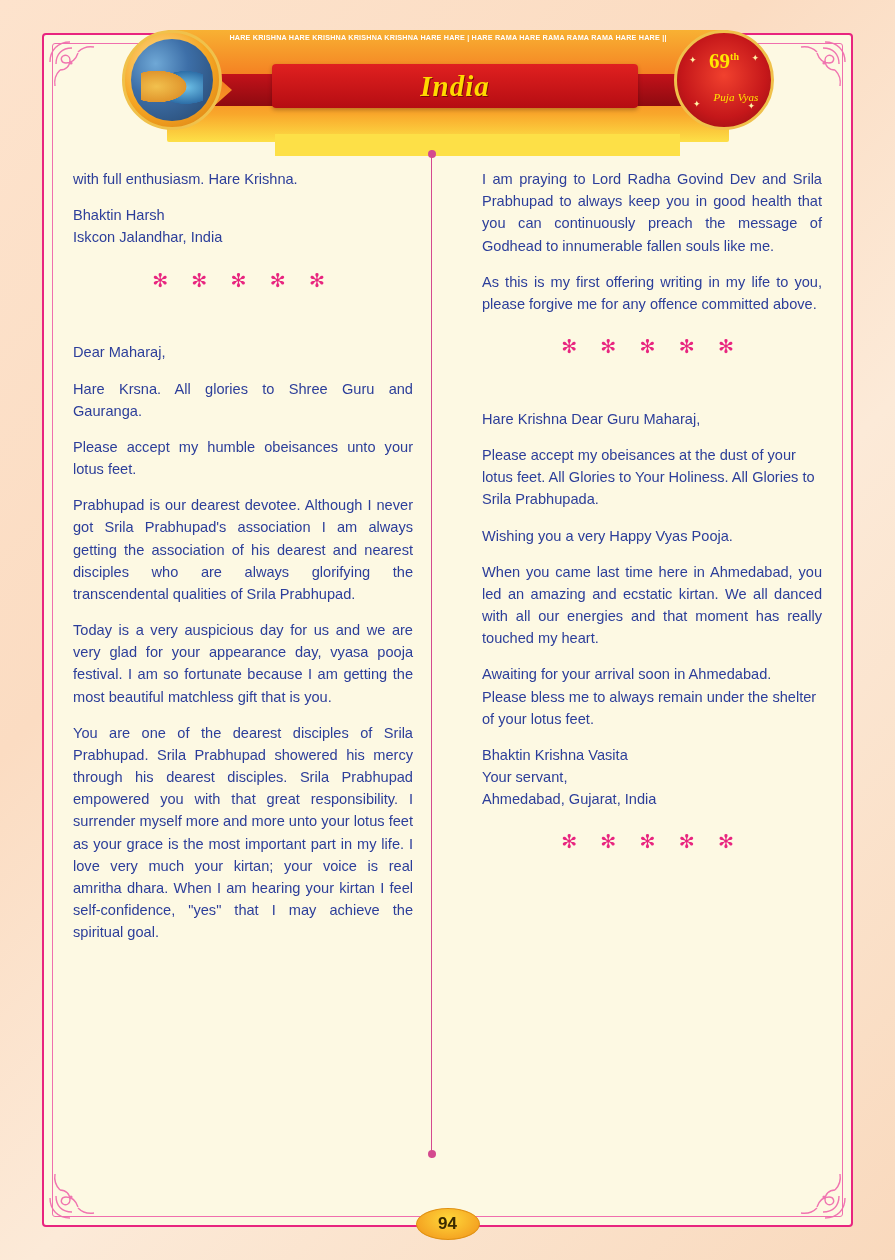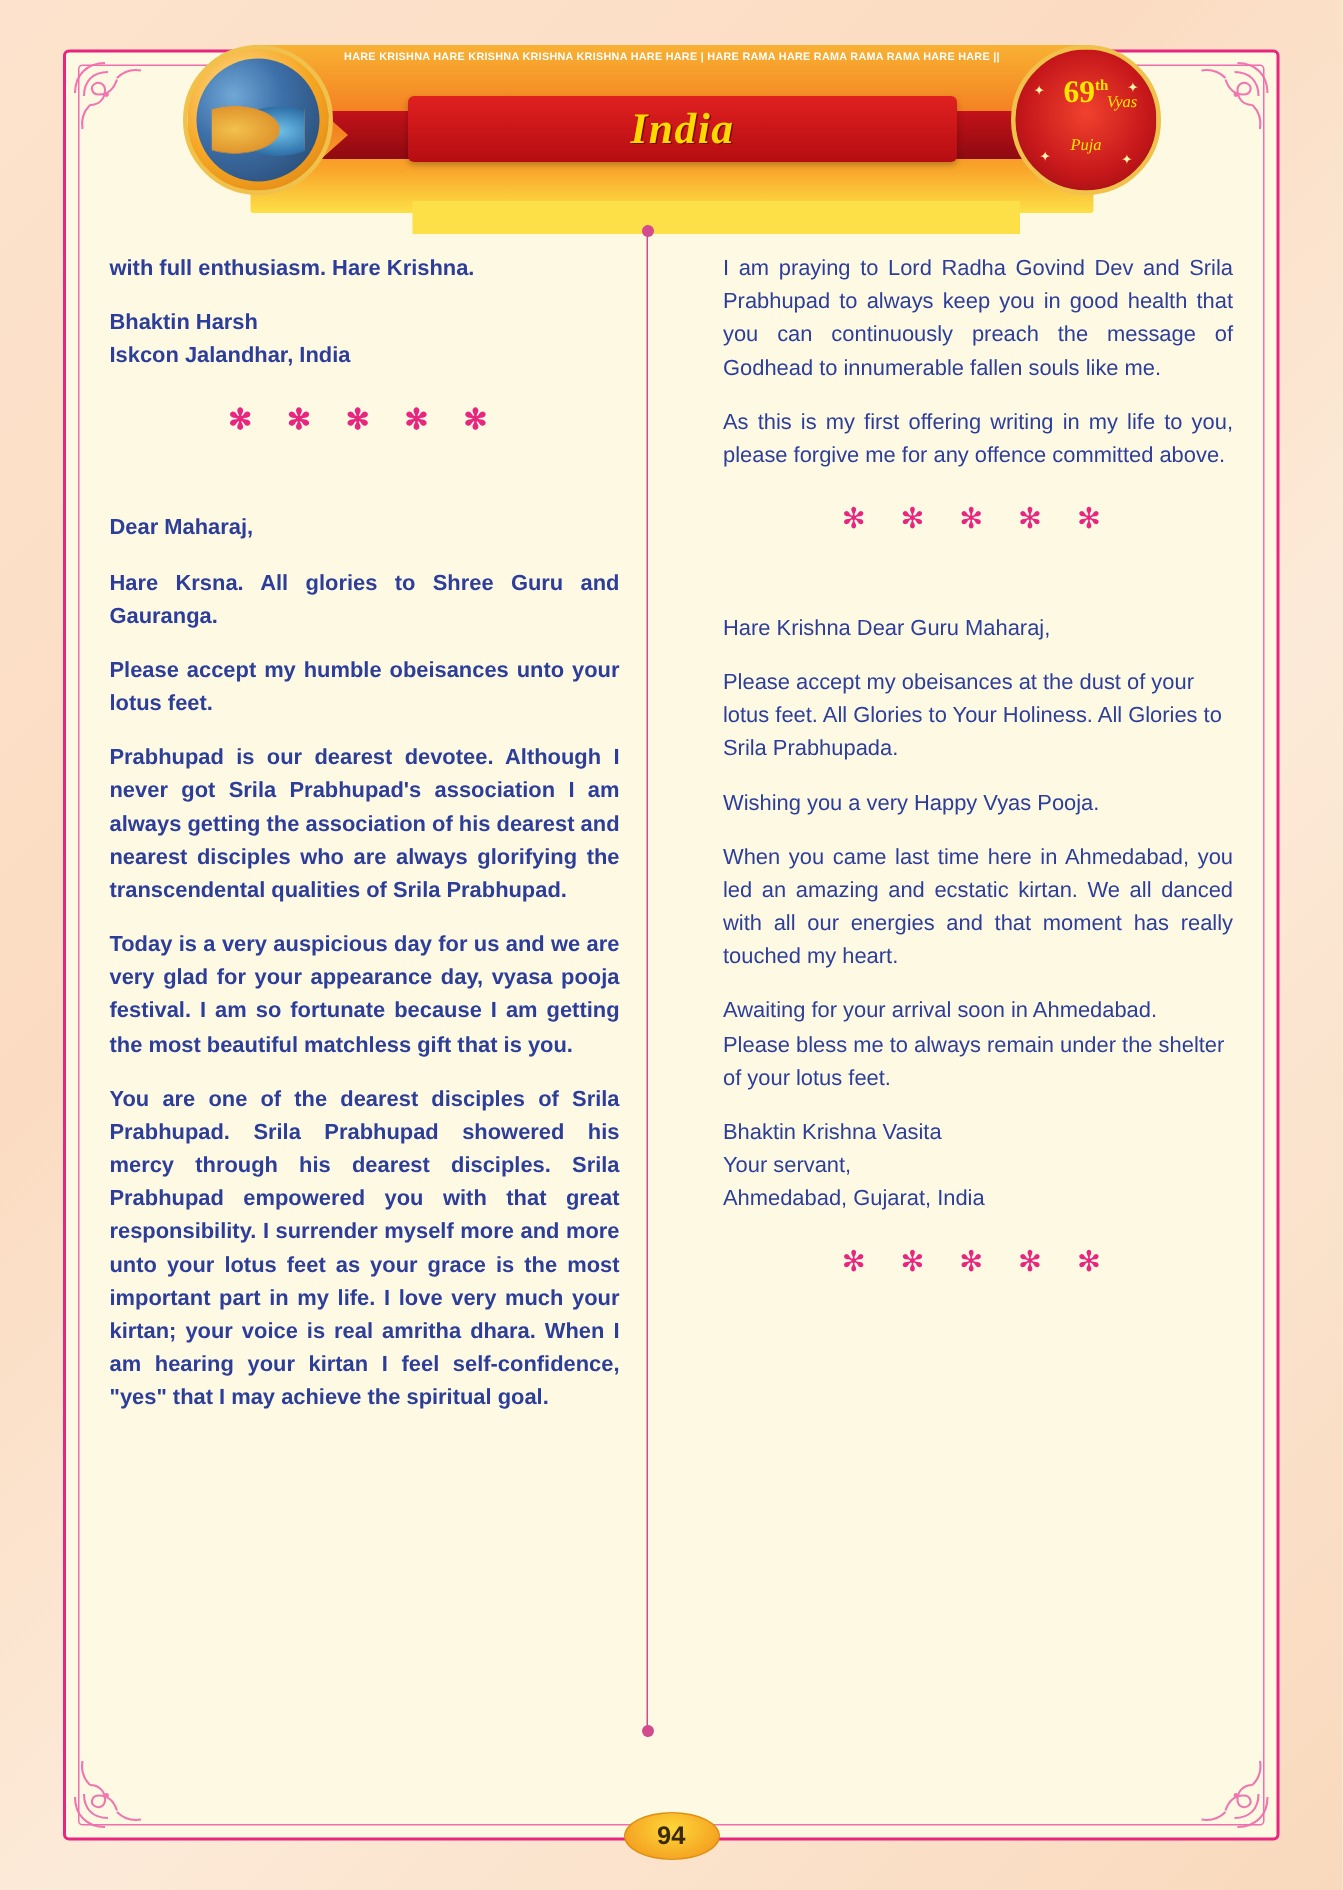--- a/index.html
+++ b/index.html
@@ -191,21 +191,21 @@
   }
   .vp-num sup { font-size: 10px; }
   .vp-l1, .vp-l2 {
     position: absolute;
     left: 0; right: 0;
     font-family: "Liberation Serif", serif;
     font-style: italic;
     font-size: 11px;
     color: #ffe600;
   }
-  .vp-l1 { top: 29px; padding-left: 48px; }
+  .vp-l1 { top: 58px; padding-left: 48px; }
   .vp-l2 { top: 58px; }
   .sparkle {
     position: absolute;
     color: #fff6a8;
     font-size: 9px;
   }
 
   
   .content {
     position: absolute;
@@ -215,21 +215,21 @@
     height: 990px;
   }
   .col {
     position: absolute;
     top: 0;
     width: 340px;
     color: #2c3e9a;
     font-size: 14.6px;
     line-height: 1.52;
   }
-  .col.left { left: 0; font-weight: bold; }
+  .col.left { left: 0; }
   .col.right { right: 0; }
   .divider {
     position: absolute;
     left: 358px;
     top: -18px;
     width: 1px;
     height: 1008px;
     background: #d44a8f;
   }
   .divider .dot {

